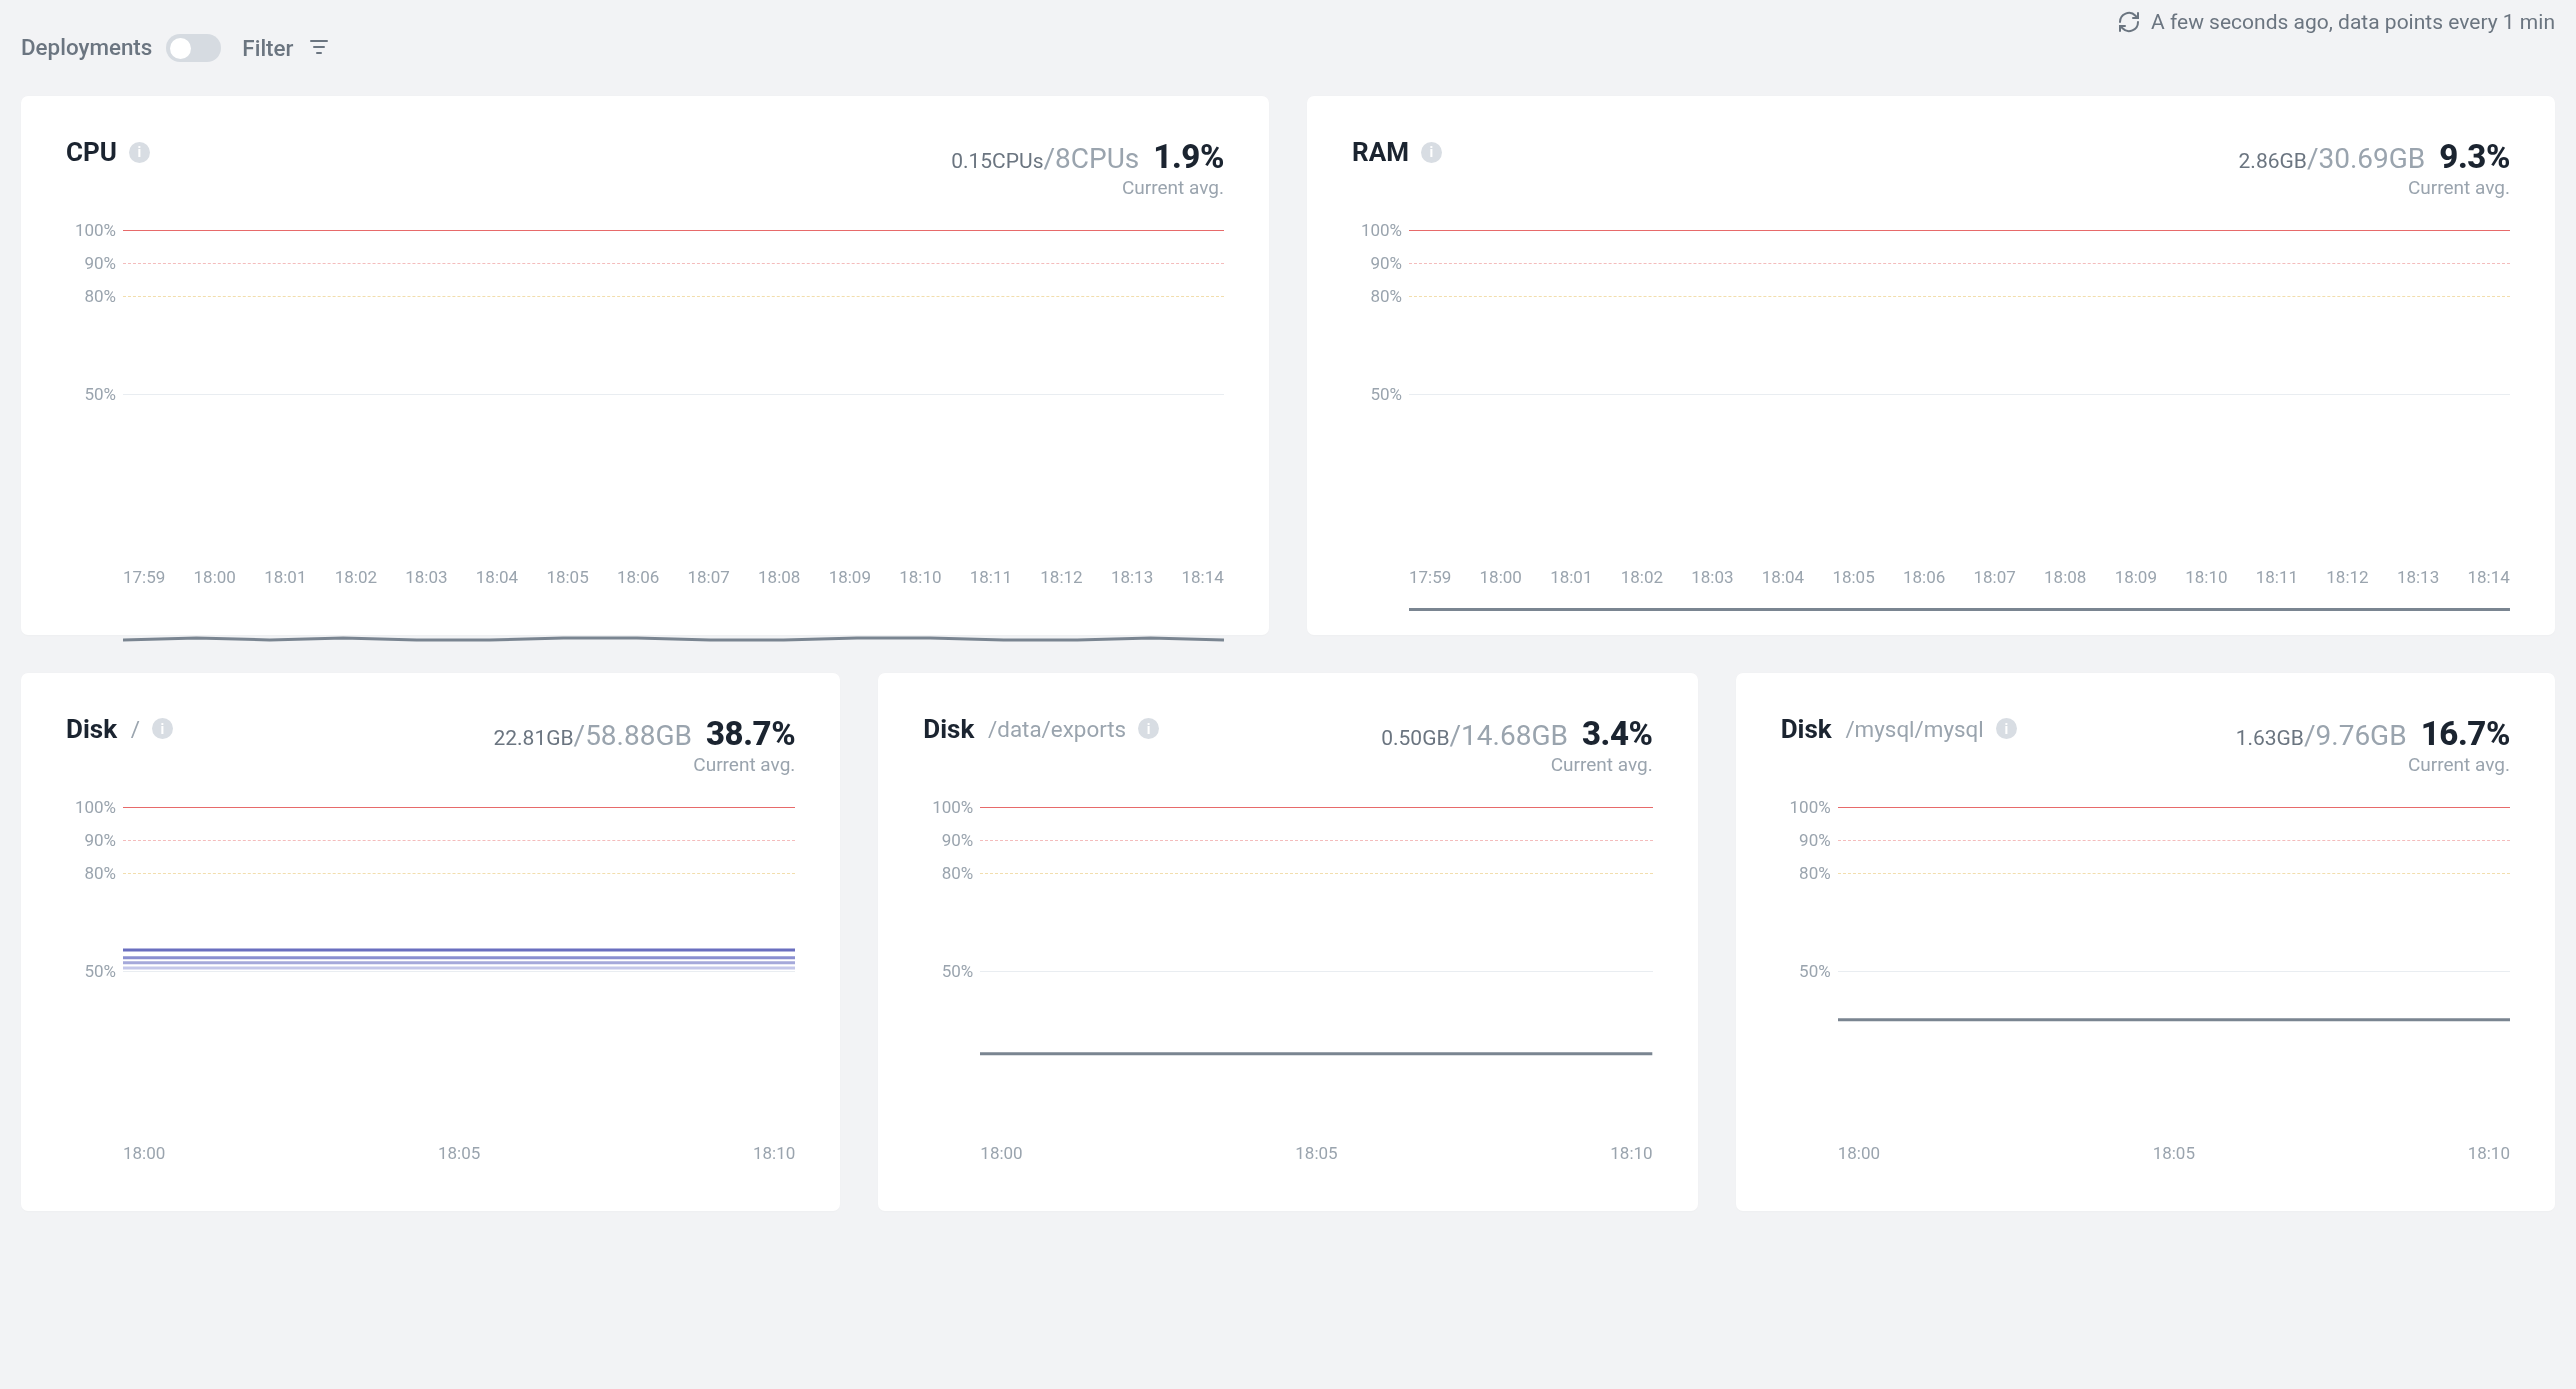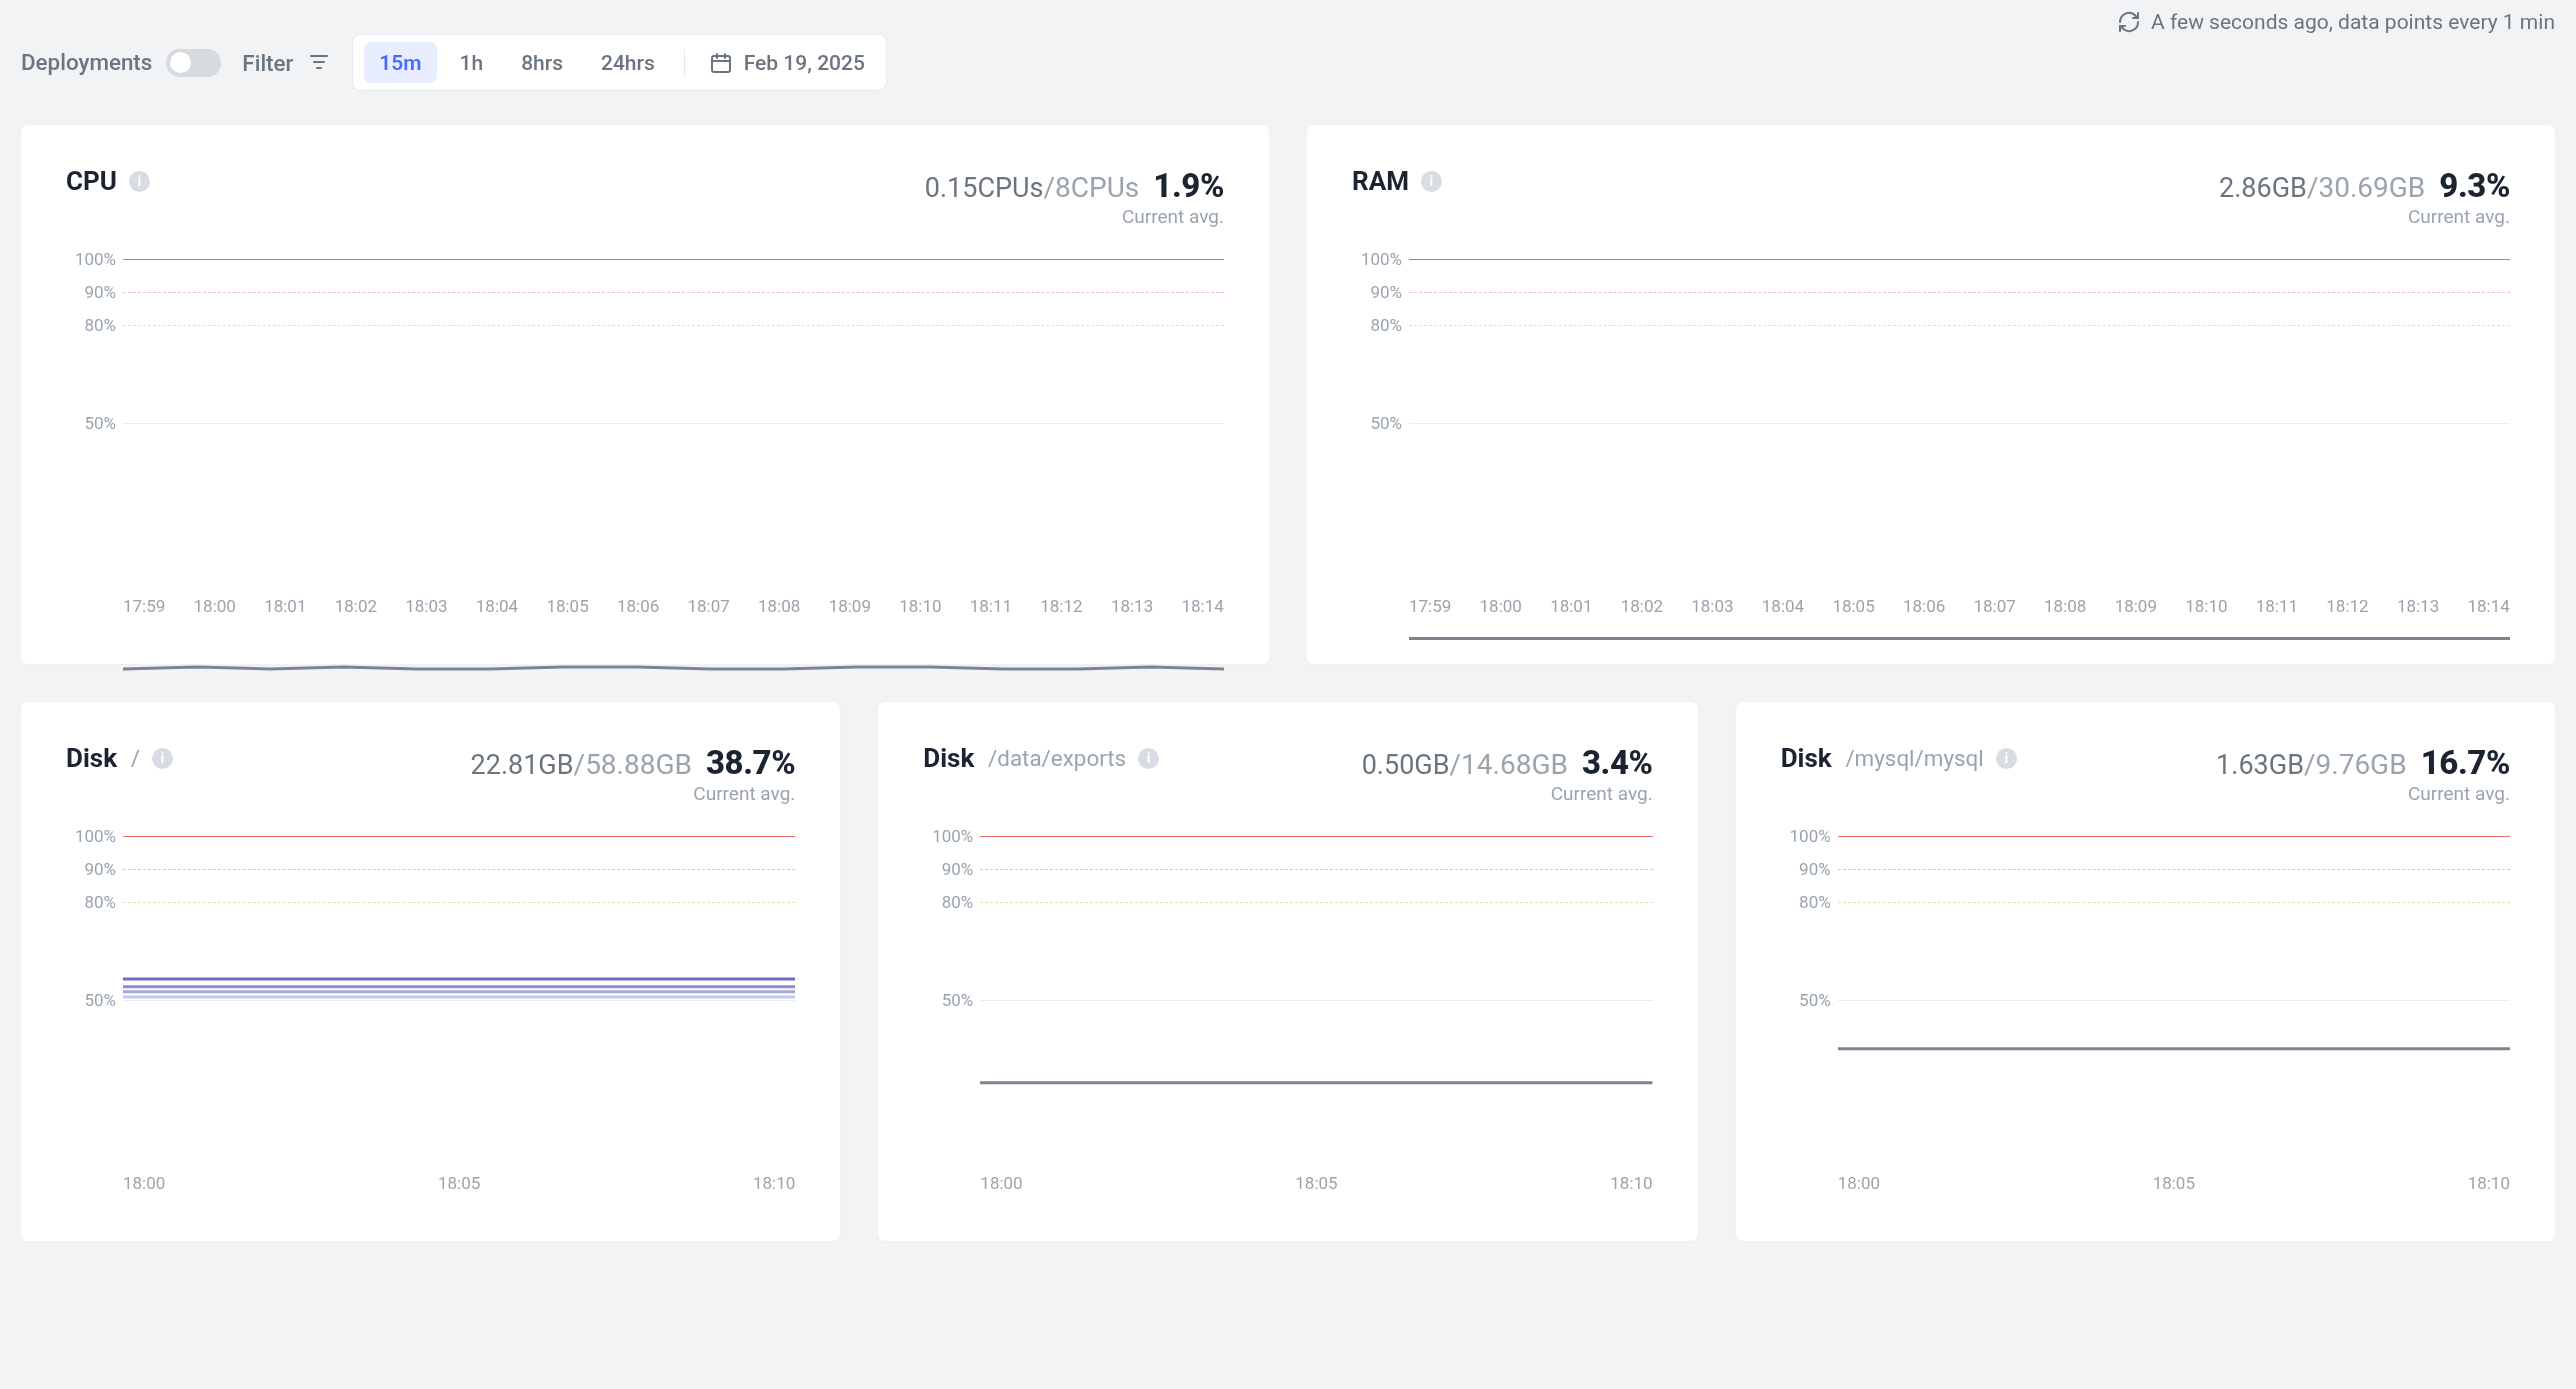--- a/index.html
+++ b/index.html
@@ -127,21 +127,21 @@
   .metric-sub {
     font-size: 22.4px; color: var(--text-light); font-weight: 400; margin-left: 1.7px;
   }
   .info-icon {
     width: 21px; height: 21px; border-radius: 50%;
     background: #d8dde3; color: #fff; font-size: 14px; font-weight: 700;
     display: inline-flex; align-items: center; justify-content: center;
   }
   .metric-val { text-align: right; }
   .metric-val .line1 { display: flex; align-items: baseline; gap: 14px; justify-content: flex-end; }
-  .metric-val .used { font-size: 27px; color: var(--text-med); text-align: center; }
+  .metric-val .used { font-size: 21px; color: var(--text-med); text-align: center; }
   .metric-val .total { font-size: 28px; color: var(--text-light); }
   .metric-val .pct { font-size: 33px; font-weight: 800; color: var(--text-dark); letter-spacing: -0.4px; }
   .metric-val .line2 { font-size: 19px; color: var(--text-light); margin-top: 0px; }
 
   .chart {
     position: relative;
     width: 100%;
   }
   .y-labels {
     position: absolute; left: -7px; top: 0; bottom: 0; width: 57px;
@@ -190,38 +190,20 @@
       <span class="toggle"></span>
     </div>
     <div class="ctrl-group">
       <span>Filter</span>
       <span class="filter-icon">
         <svg viewBox="0 0 24 24" fill="none" stroke="#6b7580" stroke-width="2" stroke-linecap="round">
             <line x1="4" y1="6" x2="20" y2="6"></line>
             <line x1="7" y1="12" x2="17" y2="12"></line>
             <line x1="10" y1="18" x2="14" y2="18"></line>
           </svg>
-      </span>
-    </div>
-    <div class="range-box">
-      <span class="range-opt active">15m</span>
-      <span class="range-opt">1h</span>
-      <span class="range-opt">8hrs</span>
-      <span class="range-opt">24hrs</span>
-      <span class="vsep"></span>
-      <span class="date-btn">
-        <span class="calendar-icon">
-          <svg viewBox="0 0 24 24" fill="none" stroke="#6b7580" stroke-width="2" stroke-linecap="round">
-              <rect x="3" y="5" width="18" height="16" rx="2"></rect>
-              <line x1="3" y1="10" x2="21" y2="10"></line>
-              <line x1="8" y1="3" x2="8" y2="7"></line>
-              <line x1="16" y1="3" x2="16" y2="7"></line>
-            </svg>
-        </span>
-        <span>Feb 19, 2025</span>
       </span>
     </div>
   </div>
 </div>
 
 <div class="row row-2">
   <div class="card card-full">
       <div class="card-head">
         <div class="metric-title">
           <span>CPU</span>

